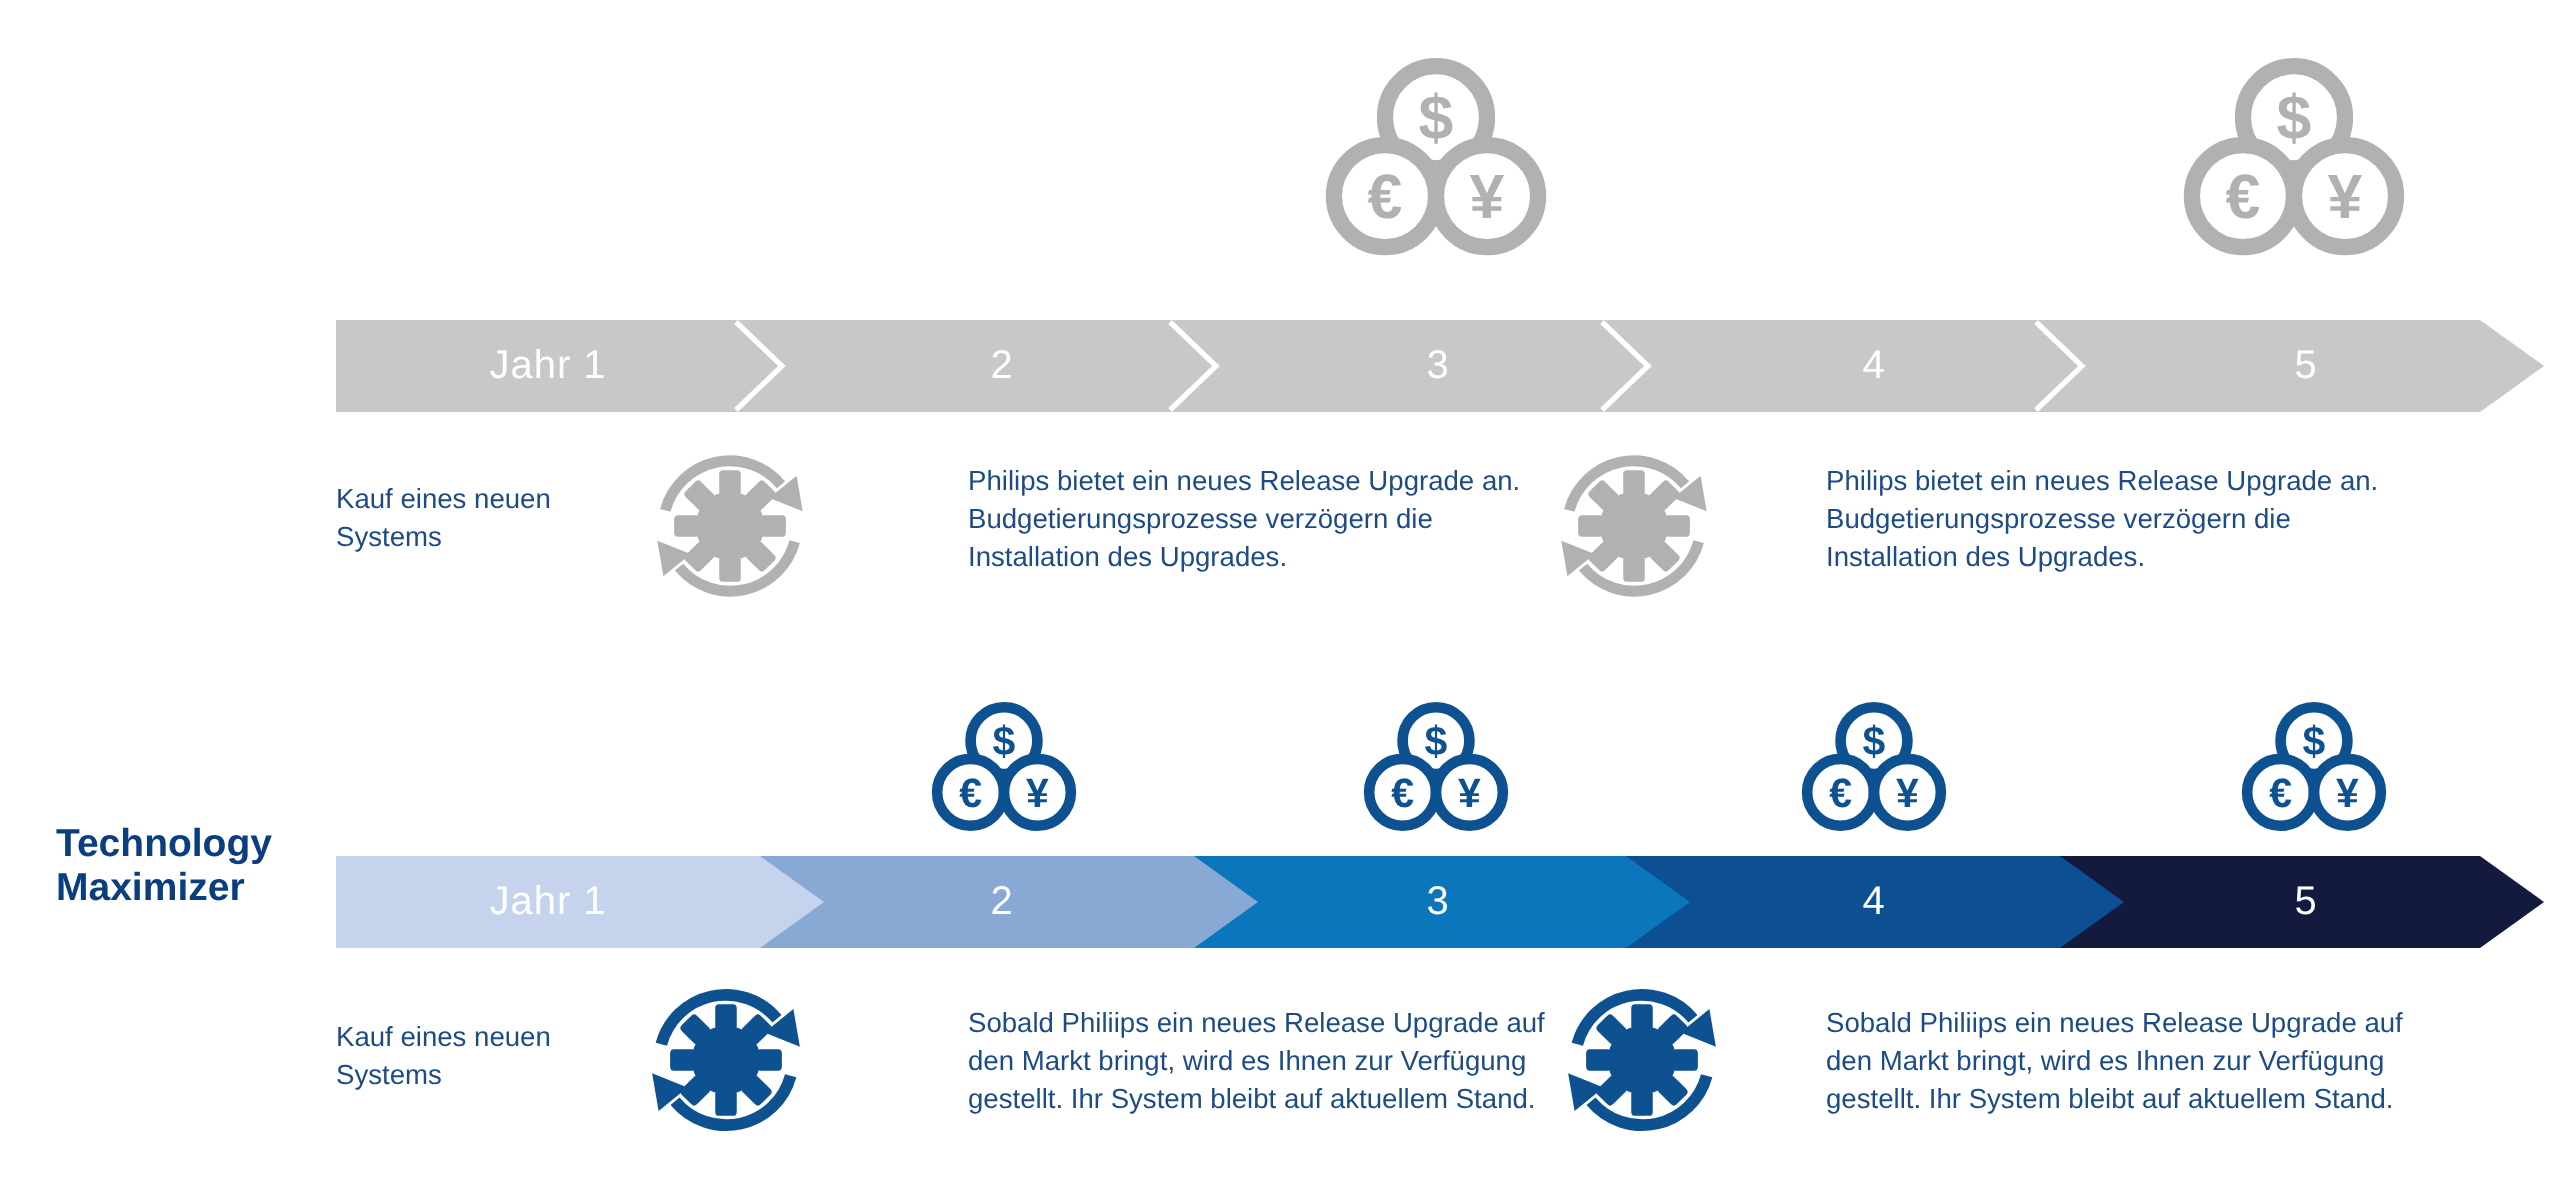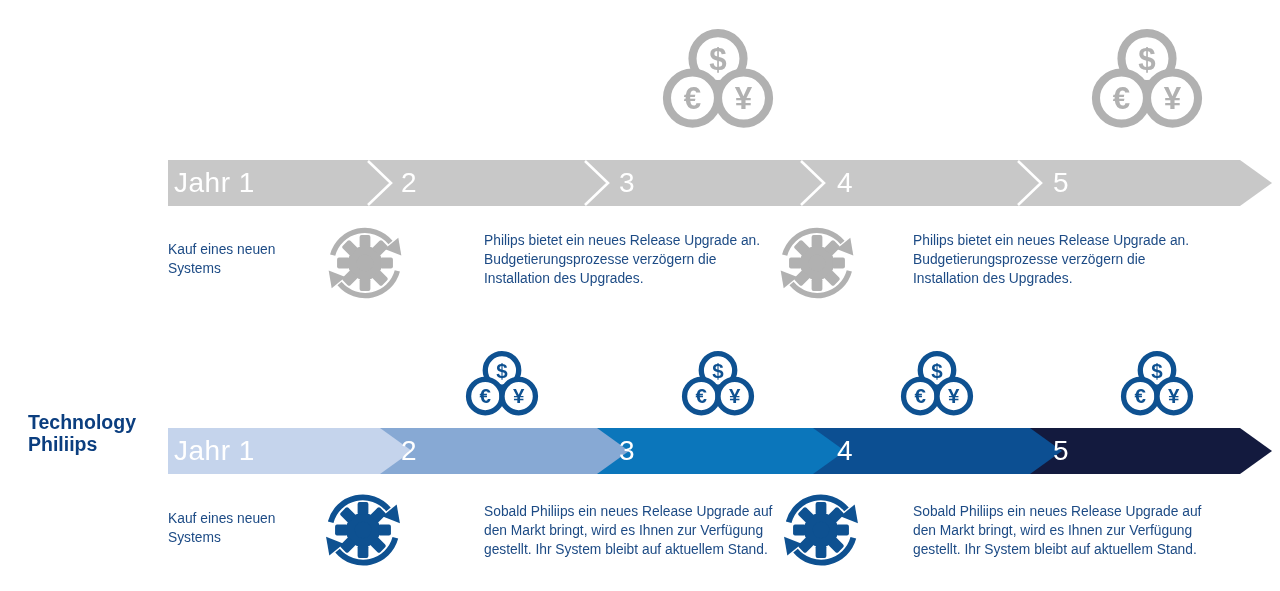--- a/index.html
+++ b/index.html
@@ -13,22 +13,22 @@
   
   .icon-gray{color:#b1b1b1;}
   .icon-blue{color:#0e5191;}
 
   
   .bar{left:0;width:1280px;height:46px;}
   .bar .sep{fill:none;stroke:#ffffff;stroke-width:2.6;}
 
   
   .seg-label{
-    position:absolute;width:200px;height:46px;line-height:46px;text-align:left;
-    color:#ffffff;font-size:28px;font-weight:300;letter-spacing:.5px;
+    position:absolute;width:200px;height:46px;line-height:46px;text-align:center;
+    color:#ffffff;font-size:20px;font-weight:300;letter-spacing:.5px;
   }
 
   
   .coins circle{fill:#ffffff;stroke:currentColor;stroke-width:7;}
   .coins text{
     fill:currentColor;font-size:27px;font-weight:bold;text-anchor:middle;
     font-family:"Liberation Sans",sans-serif;
   }
 
   
@@ -138,21 +138,21 @@
       </g>
     </svg>
 
     <div class="note" style="left:913px;top:231px;width:298px">Philips bietet ein neues Release Upgrade an. Budgetierungsprozesse verzögern die Installation des Upgrades.</div>
   </section>
 
   <section>
 
     <div class="title">
       <div>Technology</div>
-      <div>Philiips</div>
+      <div>Maximizer</div>
     </div>
 
     <svg class="coins icon-blue" viewBox="0 0 100 92" style="left:464px;top:349px;width:76px;height:70px">
       <g>
         <circle cx="50" cy="28" r="22"></circle>
           <text x="50" y="37.5">$</text>
       </g>
       <g>
         <circle cx="28" cy="62" r="22"></circle>
           <text x="28" y="71.5">€</text>

